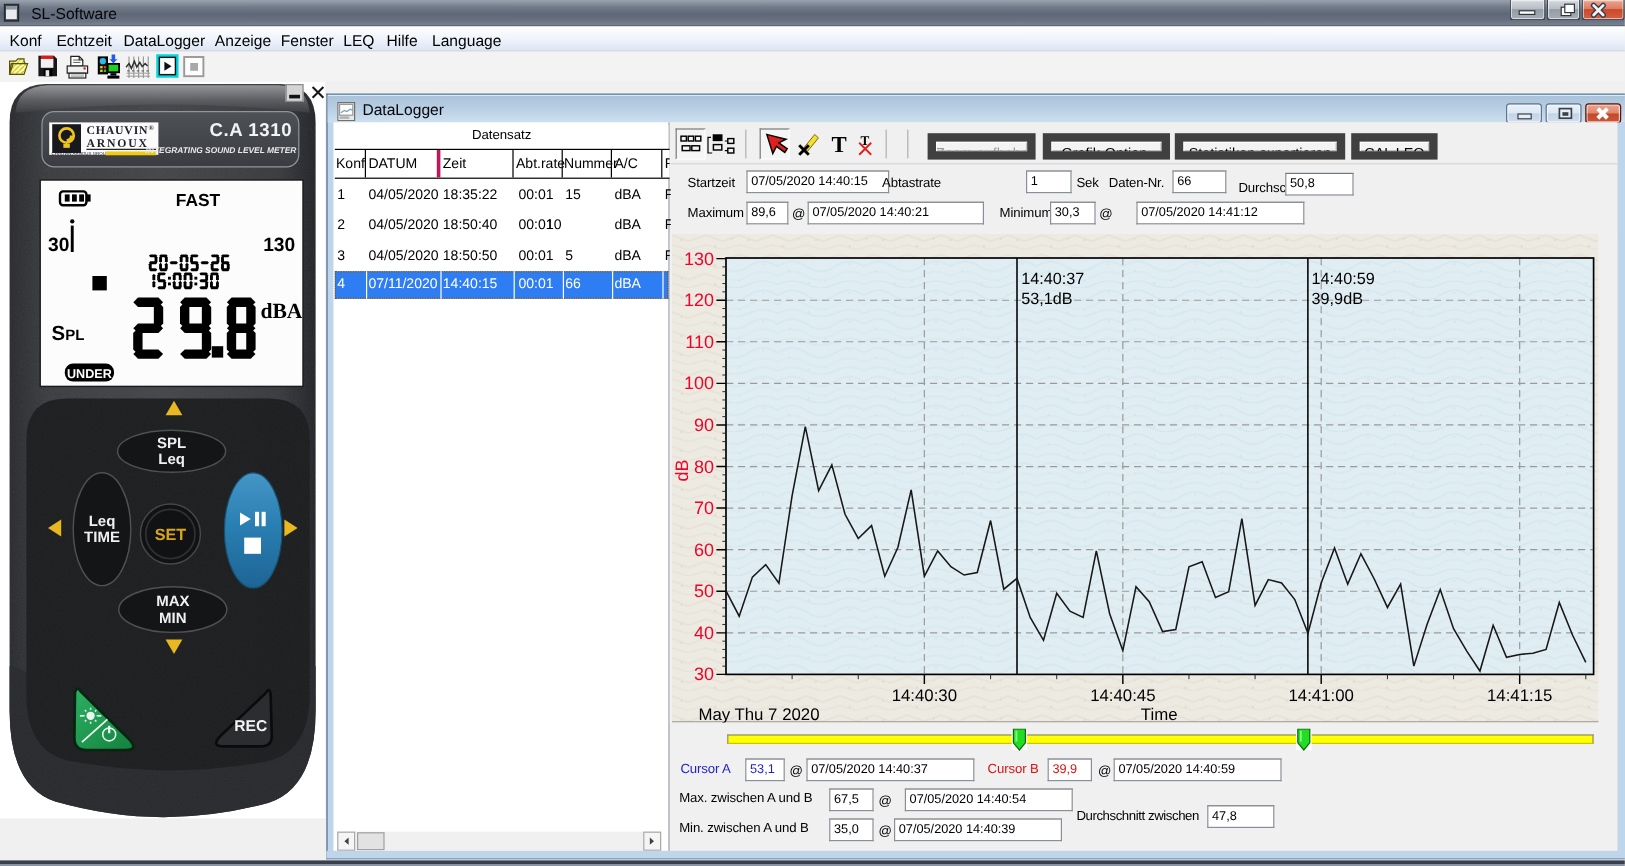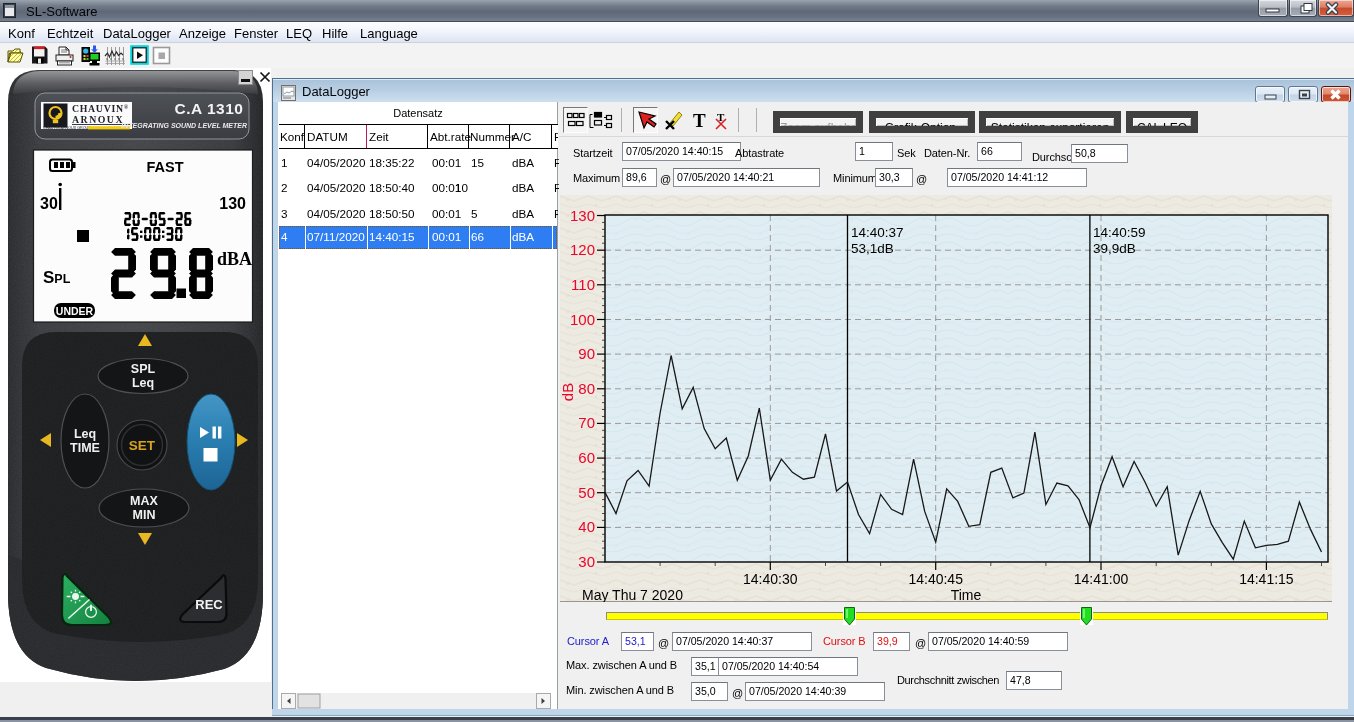--- a/index.html
+++ b/index.html
@@ -354,21 +354,21 @@
     </g>
 </svg>
 
 <div class="abs" style="left:278px;top:102px;width:1070px;height:608px;background:#f0f0f0"></div>
 
 <div class="abs" style="left:278px;top:102px;width:280px;height:608px;background:#ffffff;border-right:1px solid #98a0a8"></div>
 <div class="abs" style="left:279px;top:104px;width:278px;height:20px;background:#fff;text-align:center;font-size:11px;padding-top:3px">Datensatz</div>
 
 <div class="abs tc" style="left:279px;top:124px;width:279px;height:25px;border-top:1px solid #000;border-bottom:1px solid #000;background:#fff;overflow:hidden">
  <div class="abs" style="left:0;top:0;width:26px;height:25px;border-right:1px solid #000;padding:5px 0 0 1px">Konf</div>
- <div class="abs" style="left:26px;top:0;width:62px;height:25px;border-right:1px solid #be185d;padding:5px 0 0 2px">DATUM</div>
+ <div class="abs" style="left:26px;top:0;width:62px;height:25px;border-right:3px solid #be185d;padding:5px 0 0 2px">DATUM</div>
  <div class="abs" style="left:88px;top:0;width:61px;height:25px;border-right:1px solid #000;padding:5px 0 0 2px">Zeit</div>
  <div class="abs" style="left:149px;top:0;width:41px;height:25px;border-right:1px solid #000;padding:5px 0 0 2px">Abt.rate</div>
  <div class="abs" style="left:190px;top:0;width:41px;height:25px;border-right:1px solid #000;padding:5px 0 0 1px">Nummer</div>
  <div class="abs" style="left:231px;top:0;width:42px;height:25px;border-right:1px solid #000;padding:5px 0 0 2px">A/C</div>
  <div class="abs" style="left:273px;top:0;width:10px;height:25px;padding:5px 0 0 2px">F</div>
 </div>
 <div class="abs tc" style="left:281px;top:156px">1</div>
 <div class="abs tc" style="left:307px;top:156px">04/05/2020</div>
 <div class="abs tc" style="left:369px;top:156px">18:35:22</div>
 <div class="abs tc" style="left:432px;top:156px">00:01</div>
@@ -622,23 +622,23 @@
 <div class="lbl" style="left:567px;top:635px;color:#2222cc">Cursor A</div>
 <div class="tb" style="left:621px;top:632px;width:33px;height:19px;color:#2222cc">53,1</div>
 <div class="lbl" style="left:658px;top:637px">@</div>
 <div class="tb" style="left:672px;top:632px;width:140px;height:19px">07/05/2020 14:40:37</div>
 <div class="lbl" style="left:823px;top:635px;color:#dd1111">Cursor B</div>
 <div class="tb" style="left:873px;top:632px;width:37px;height:19px;color:#dd1111">39,9</div>
 <div class="lbl" style="left:915px;top:637px">@</div>
 <div class="tb" style="left:928px;top:632px;width:140px;height:19px">07/05/2020 14:40:59</div>
 
 <div class="lbl" style="left:566px;top:659px">Max. zwischen A und B</div>
-<div class="tb" style="left:691px;top:657px;width:37px;height:19px">35,1</div>
+<div class="tb" style="left:691px;top:657px;width:37px;height:19px">67,5</div>
 <div class="lbl" style="left:732px;top:662px">@</div>
-<div class="tb" style="left:718px;top:657px;width:140px;height:19px">07/05/2020 14:40:54</div>
+<div class="tb" style="left:754px;top:657px;width:140px;height:19px">07/05/2020 14:40:54</div>
 <div class="lbl" style="left:566px;top:684px">Min. zwischen A und B</div>
 <div class="tb" style="left:691px;top:682px;width:37px;height:19px">35,0</div>
 <div class="lbl" style="left:732px;top:687px">@</div>
 <div class="tb" style="left:745px;top:682px;width:140px;height:19px">07/05/2020 14:40:39</div>
 <div class="lbl" style="left:897px;top:674px;font-size:11px;letter-spacing:-0.35px">Durchschnitt zwischen</div>
 <div class="tb" style="left:1006px;top:671px;width:56px;height:19px">47,8</div>
 
 <div class="abs" style="left:1348px;top:102px;width:6px;height:614px;background:#bed5ea"></div>
 <div class="abs" style="left:272px;top:709px;width:1082px;height:7px;background:#bed5ea"></div>
 <div class="abs" style="left:272px;top:715px;width:1082px;height:1px;background:#8aa5c0"></div>

